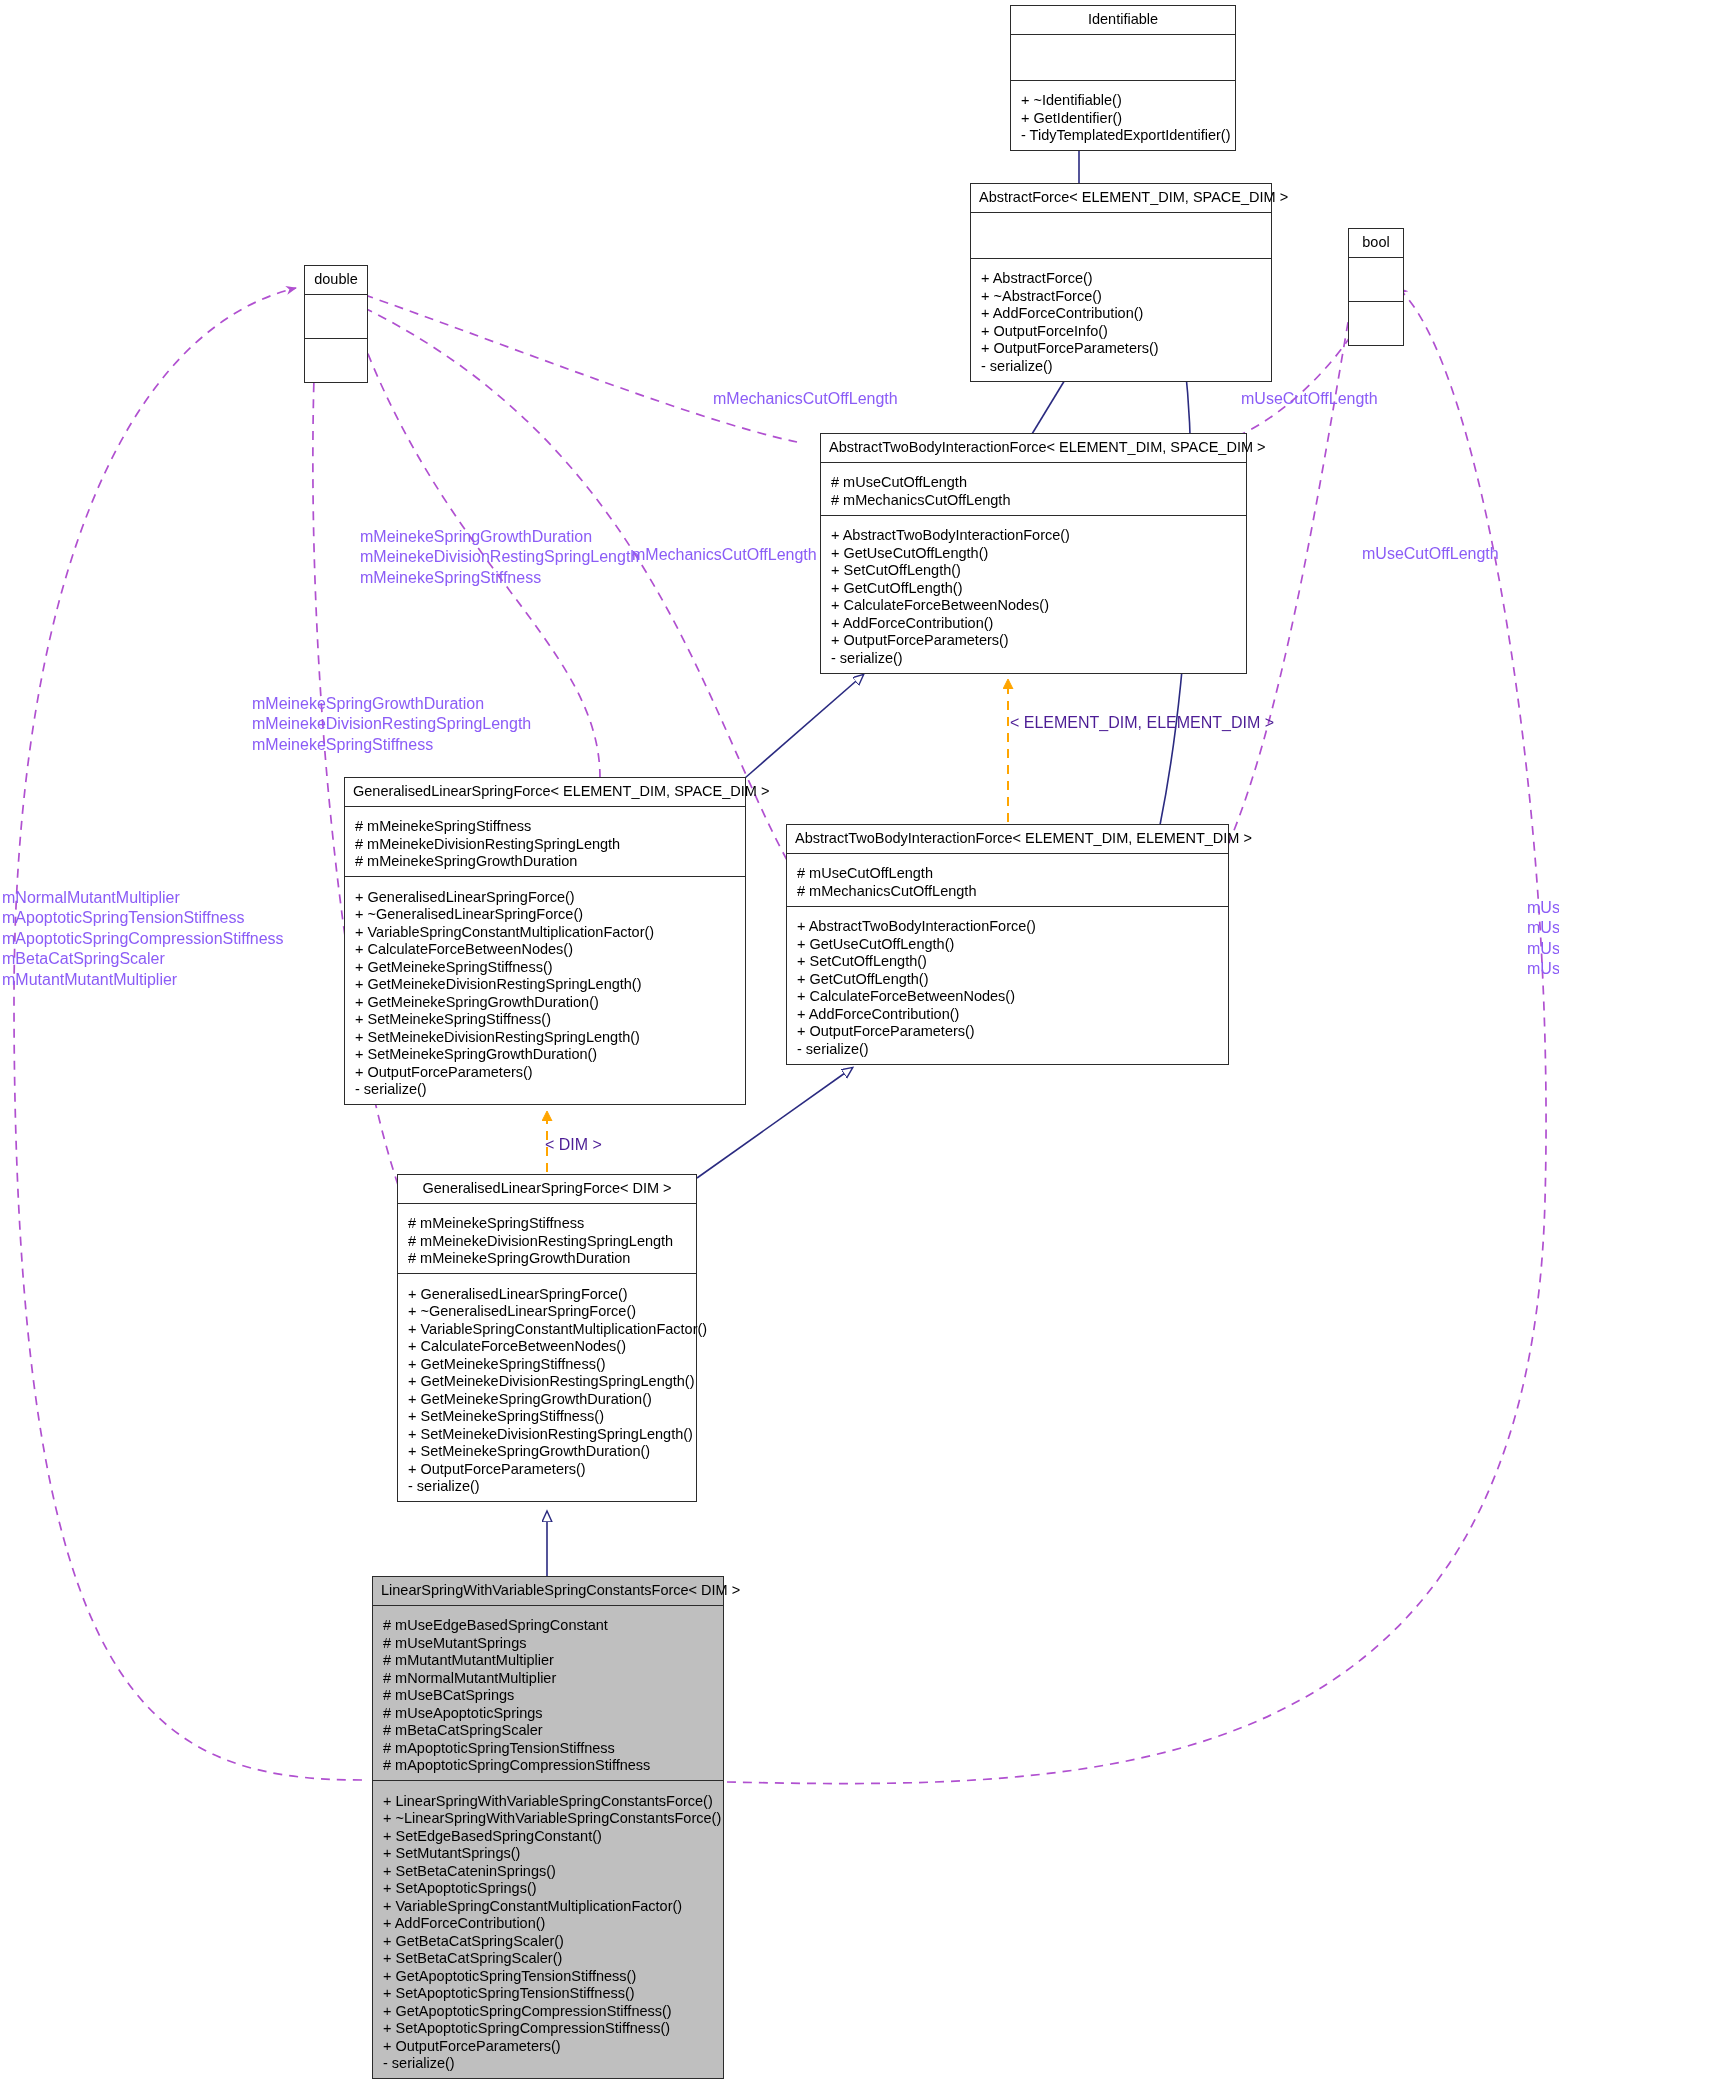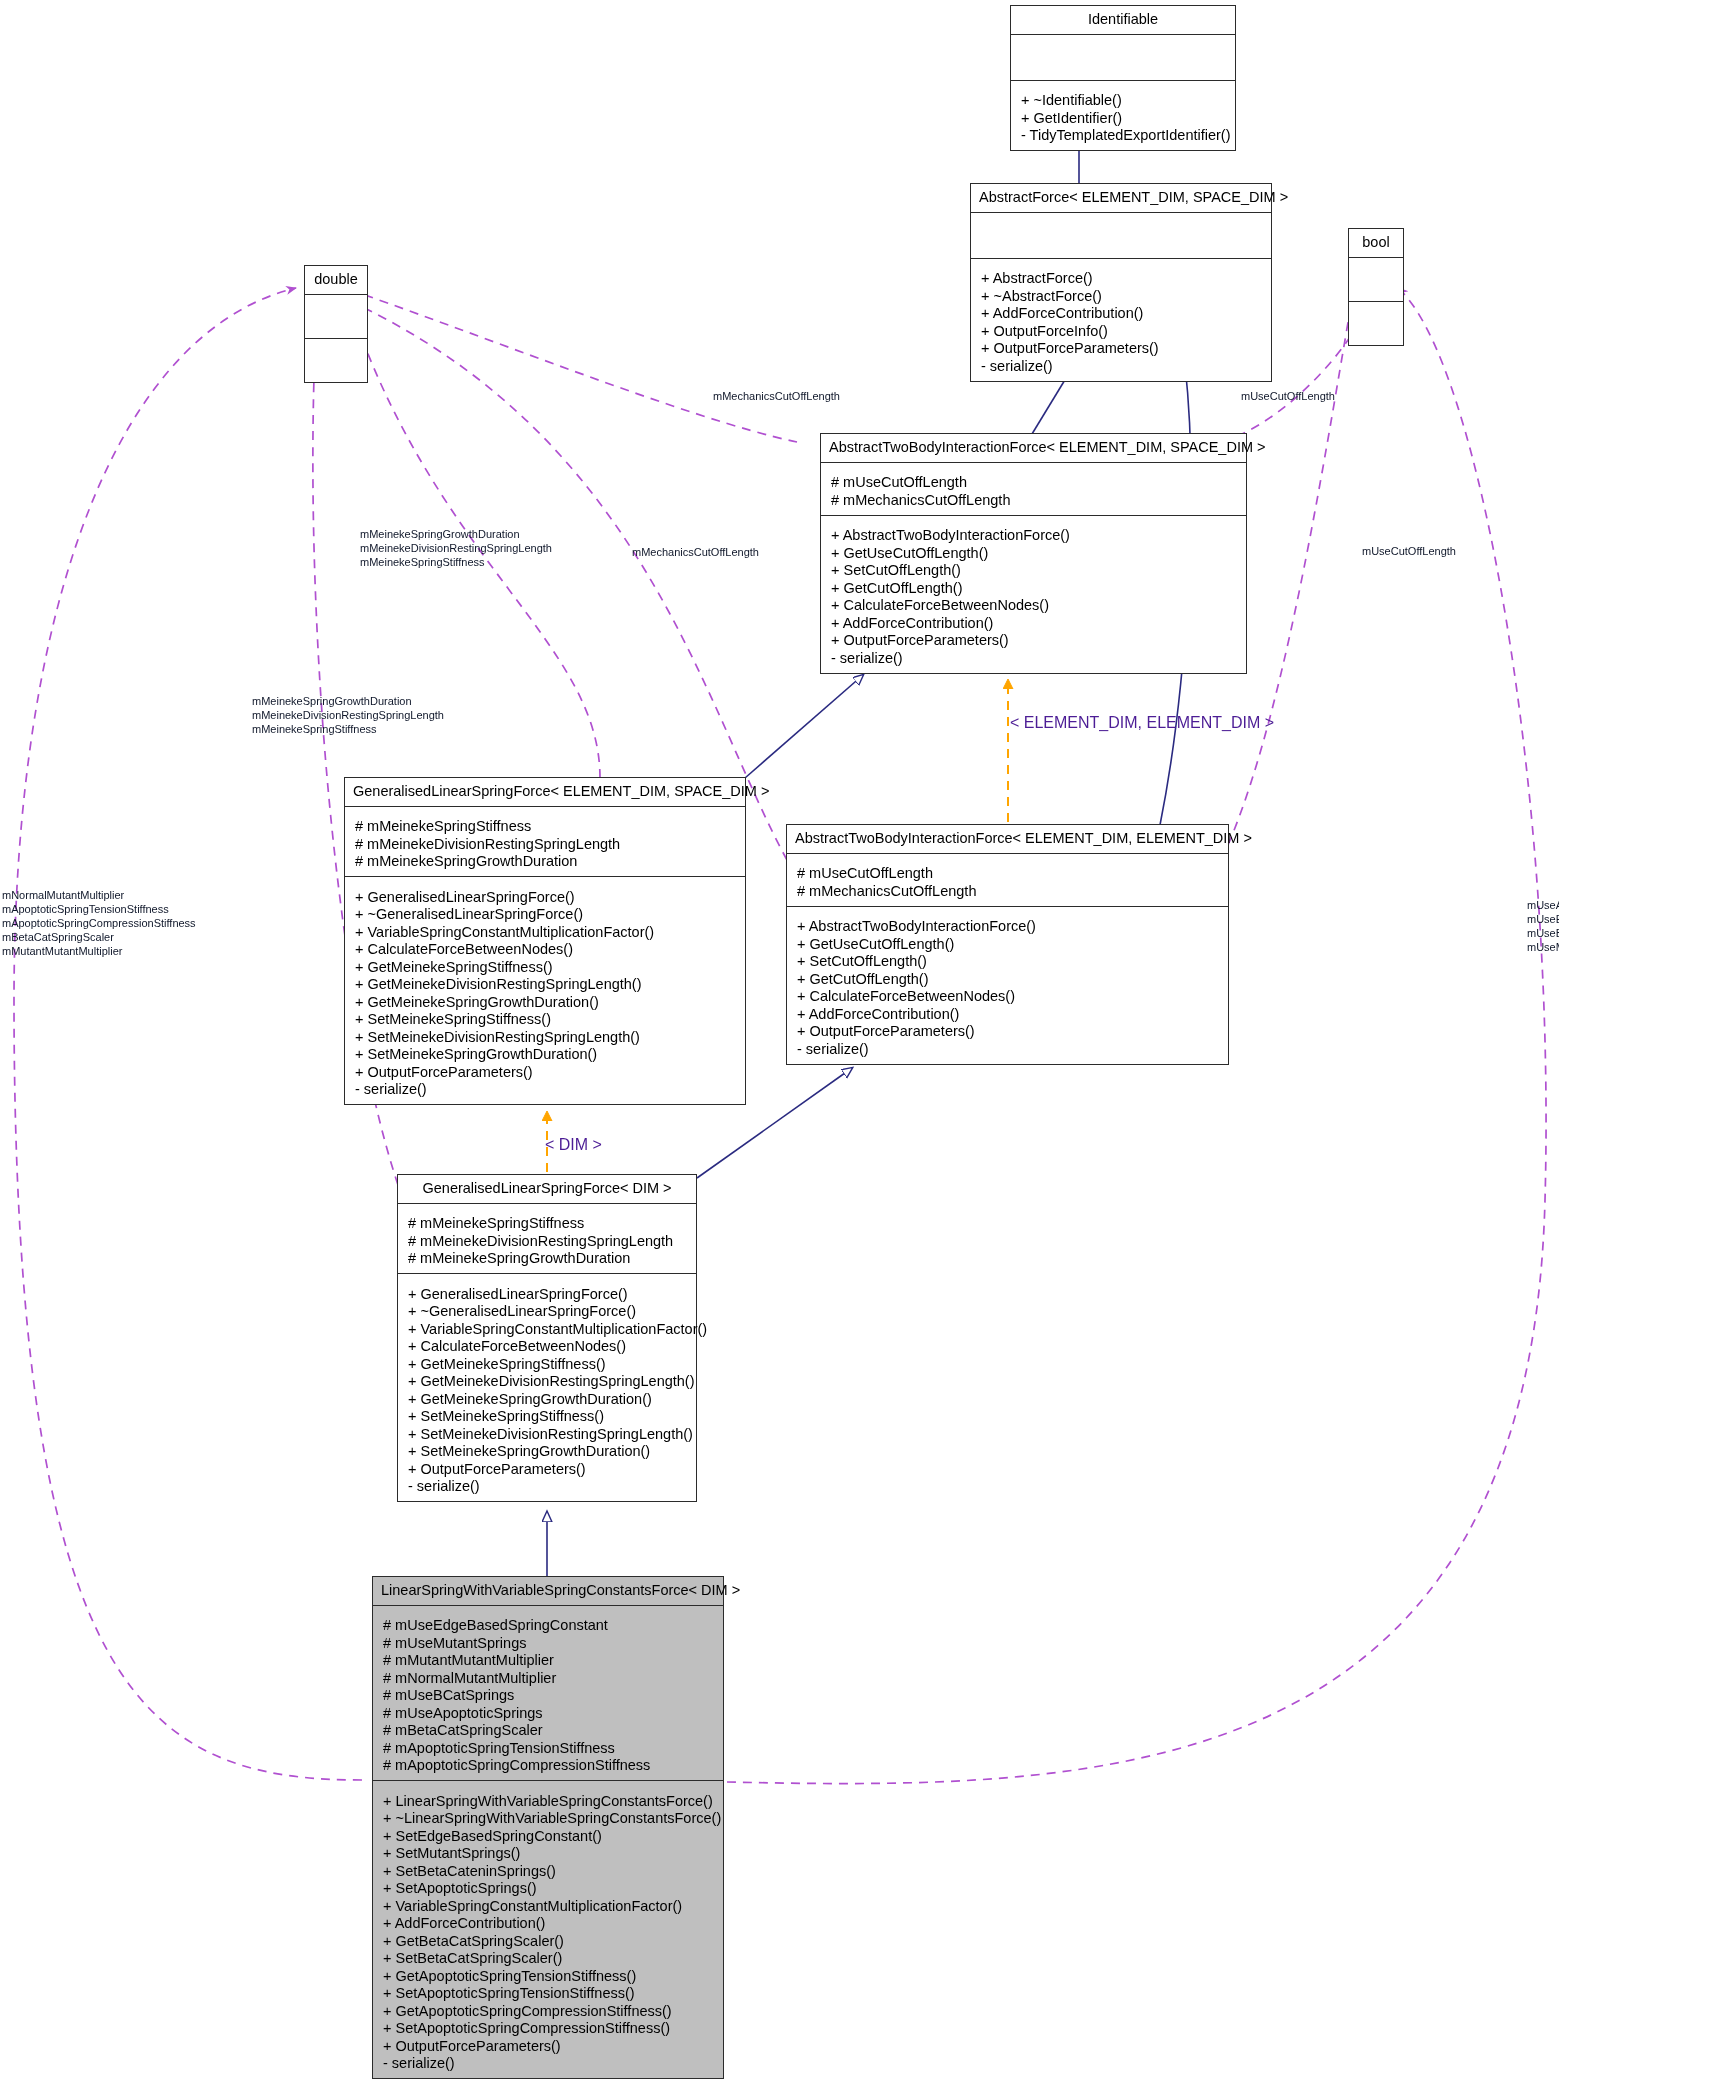--- a/index.html
+++ b/index.html
@@ -43,22 +43,22 @@
   .node .sep { border-top: 1.5px solid #2b2b2b; }
   .node .compartment { padding: 11px 6px 6px 8px; }
   .node .compartment .row {
     white-space: nowrap;
     padding: 1.5px 0 1.5px 2px;
     font-size: 14.5px;
   }
   .node .compartment.empty { height: 28px; }
   .edge-label {
     position: absolute;
-    font-size: 11px;
-    color: #0f172a;
+    font-size: 16px;
+    color: #8b5cf6;
     white-space: nowrap;
     line-height: 1.28;
     text-align: center;
   }
   .edge-label.multi { text-align: left; }
   .tmpl-label {
     position: absolute;
     font-size: 16px;
     color: #4c1d95;
     white-space: nowrap;

